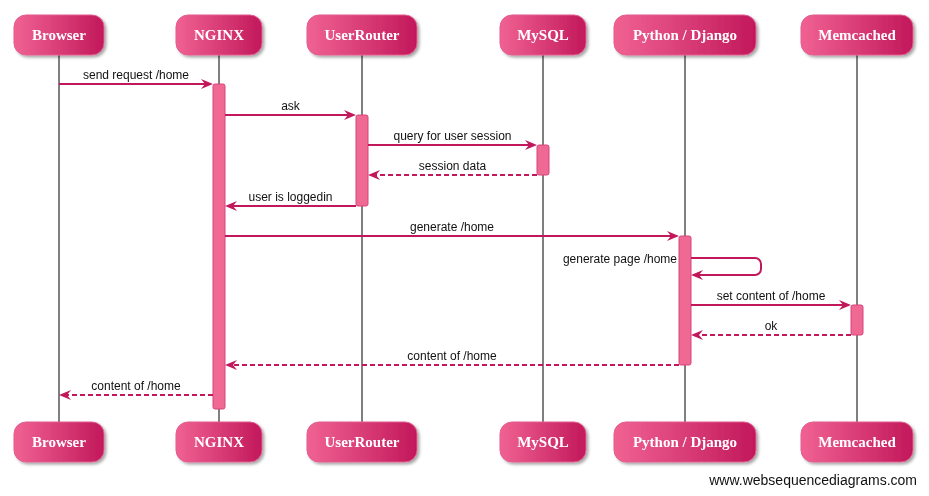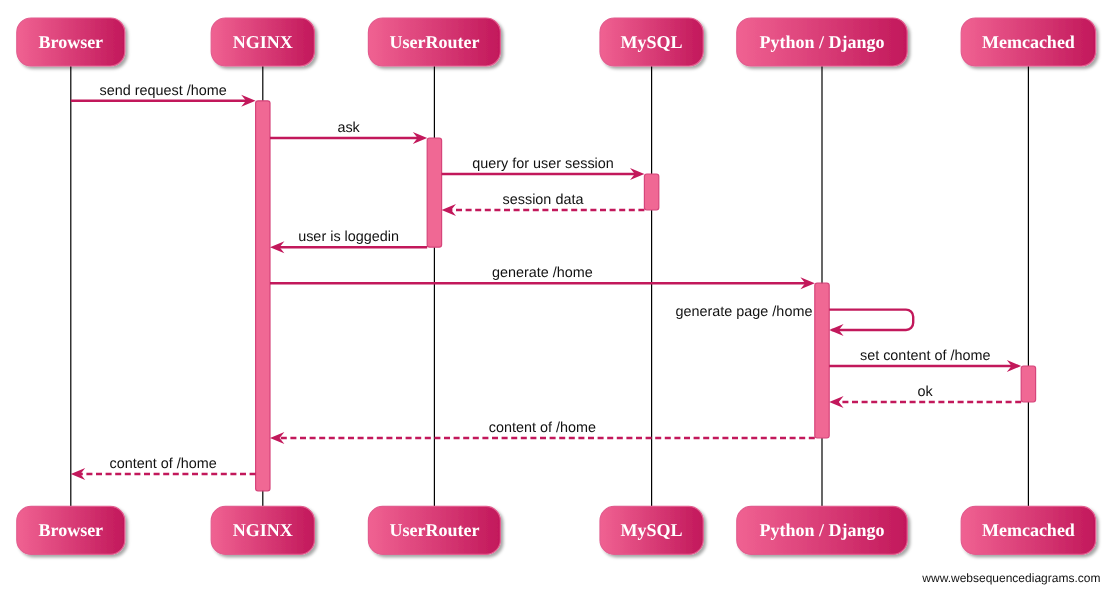--- a/index.html
+++ b/index.html
@@ -1,20 +1,20 @@
 <!DOCTYPE html>
 <html><head>
 <meta charset="utf-8">
 <style>
   html, body { margin: 0; padding: 0; background: #ffffff; }
   body { width: 929px; height: 496px; position: relative; overflow: hidden; font-family: "Liberation Sans", sans-serif; }
   #diagram { position: absolute; left: 0; top: 0; }
   .actor-label { font-family: "Liberation Serif", serif; font-weight: bold; font-size: 15px; fill: #ffffff; }
   .msg-label { font-family: "Liberation Sans", sans-serif; font-size: 12px; fill: #111111; }
-  .watermark { position: absolute; right: 12px; bottom: 8px; font-family: "Liberation Sans", sans-serif; font-size: 10px; color: #111; }
+  .watermark { position: absolute; right: 12px; bottom: 8px; font-family: "Liberation Sans", sans-serif; font-size: 14px; color: #111; }
 </style>
 </head>
 <body>
 
 <svg id="diagram" width="929" height="496" xmlns="http://www.w3.org/2000/svg">
   <defs>
     <linearGradient id="actorGrad" x1="0" y1="0" x2="1" y2="0">
       <stop offset="0" stop-color="#f06292"></stop>
       <stop offset="1" stop-color="#c2185b"></stop>
     </linearGradient>

